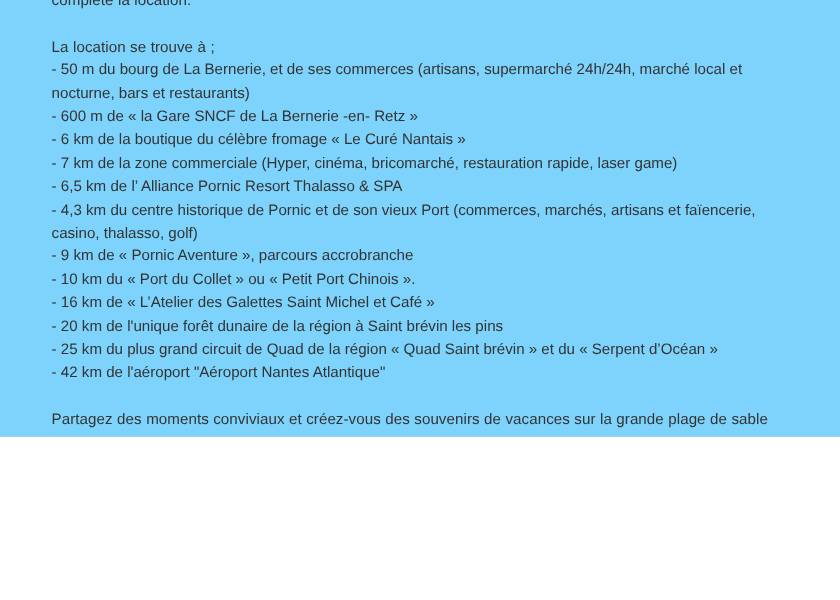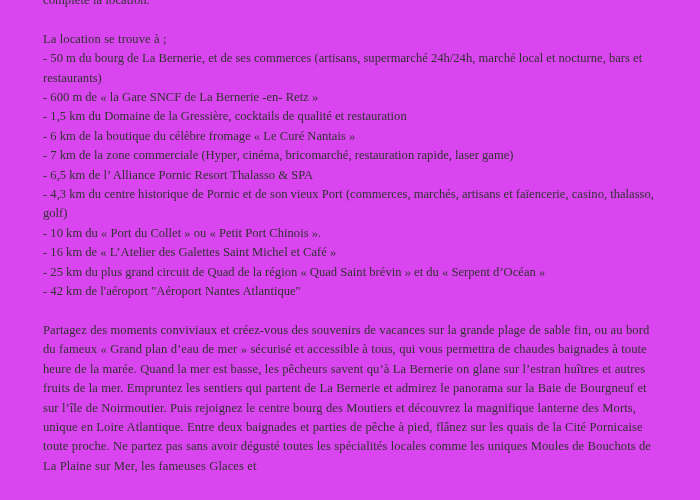--- a/index.html
+++ b/index.html
@@ -10,24 +10,23 @@
   body {
     width: 700px;
     height: 500px;
     overflow: hidden;
     font-family: "Liberation Sans", sans-serif;
     color: #333333;
   }
   #doc-viewport {
     position: relative;
     width: 700px;
-    height: 500px;
+    height: 364px;
     overflow: hidden;
-    background: #d946ef;
-    font-family: Liberation Serif, serif;
+    background: #7dd3fc;
   }
   
   #doc-page {
     position: absolute;
     left: 0;
     top: -9px;
     width: 700px;
     padding: 0 42px 0 43px;
     box-sizing: border-box;
   }
@@ -61,27 +60,28 @@
 
     <p class="para">complète la location.</p>
 
 
     <div class="spacer"></div>
 
     <p class="para">La location se trouve à ;</p>
 
     <p class="list-line">- 50 m du bourg de La Bernerie, et de ses commerces (artisans, supermarché 24h/24h, marché local et nocturne, bars et restaurants)</p>
     <p class="list-line">- 600 m de « la Gare SNCF de La Bernerie -en- Retz »</p>
-    <p class="list-line">- 1,5 km du Domaine de la Gressière, cocktails de qualité et restauration</p>
     <p class="list-line">- 6 km de la boutique du célèbre fromage « Le Curé Nantais »</p>
     <p class="list-line">- 7 km de la zone commerciale (Hyper, cinéma, bricomarché, restauration rapide, laser game)</p>
     <p class="list-line">- 6,5 km de l’ Alliance Pornic Resort Thalasso &amp; SPA</p>
     <p class="list-line">- 4,3 km du centre historique de Pornic et de son vieux Port (commerces, marchés, artisans et faïencerie, casino, thalasso, golf)</p>
+    <p class="list-line">- 9 km de « Pornic Aventure », parcours accrobranche</p>
     <p class="list-line">- 10 km du « Port du Collet » ou « Petit Port Chinois ».</p>
     <p class="list-line">- 16 km de « L’Atelier des Galettes Saint Michel et Café »</p>
+    <p class="list-line">- 20 km de l'unique forêt dunaire de la région à Saint brévin les pins</p>
     <p class="list-line">- 25 km du plus grand circuit de Quad de la région « Quad Saint brévin » et du « Serpent d’Océan »</p>
     <p class="list-line">- 42 km de l'aéroport "Aéroport Nantes Atlantique"</p>
 
     <div class="spacer"></div>
 
     <p class="para">Partagez des moments conviviaux et créez-vous des souvenirs de vacances sur la grande plage de sable fin, ou au bord du fameux « Grand plan d’eau de mer » sécurisé et accessible à tous, qui vous permettra de chaudes baignades à toute heure de la marée. Quand la mer est basse, les pêcheurs savent qu’à La Bernerie on glane sur l’estran huîtres et autres fruits de la mer. Empruntez les sentiers qui partent de La Bernerie et admirez le panorama sur la Baie de Bourgneuf et sur l’île de Noirmoutier. Puis rejoignez le centre bourg des Moutiers et découvrez la magnifique lanterne des Morts, unique en Loire Atlantique. Entre deux baignades et parties de pêche à pied, flânez sur les quais de la Cité Pornicaise toute proche. Ne partez pas sans avoir dégusté toutes les spécialités locales comme les uniques Moules de Bouchots de La Plaine sur Mer, les fameuses Glaces et</p>
 
   </div>
 </div>
 

